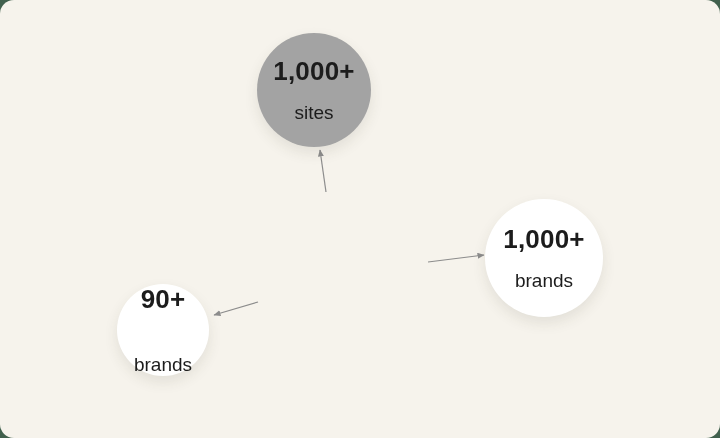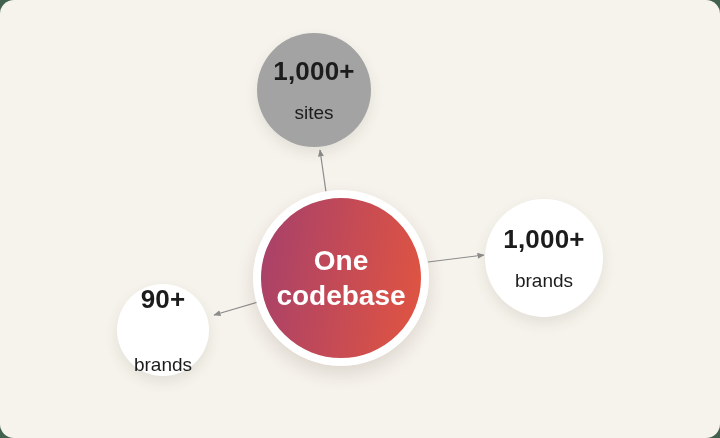--- a/index.html
+++ b/index.html
@@ -97,17 +97,14 @@
   <div class="node white-node node-brands-2000" style="background: rgb(255, 255, 255); color: rgb(28, 28, 28);">
     <div class="value">1,000+</div>
     <div class="label">brands</div>
   </div>
 
   <div class="node white-node node-brands-90" style="background: rgb(255, 255, 255); color: rgb(28, 28, 28); gap: 24px;">
     <div class="value">90+</div>
     <div class="label">brands</div>
   </div>
 
-  <div class="node center-node" style="background: linear-gradient(100deg, rgb(166, 64, 107), rgb(226, 85, 64)); border-color: rgb(255, 255, 255);">
-    <div class="center-label" style="color: rgb(255, 255, 255);">One codebase</div>
-  </div>
 
 </div>
 
 </body></html>

